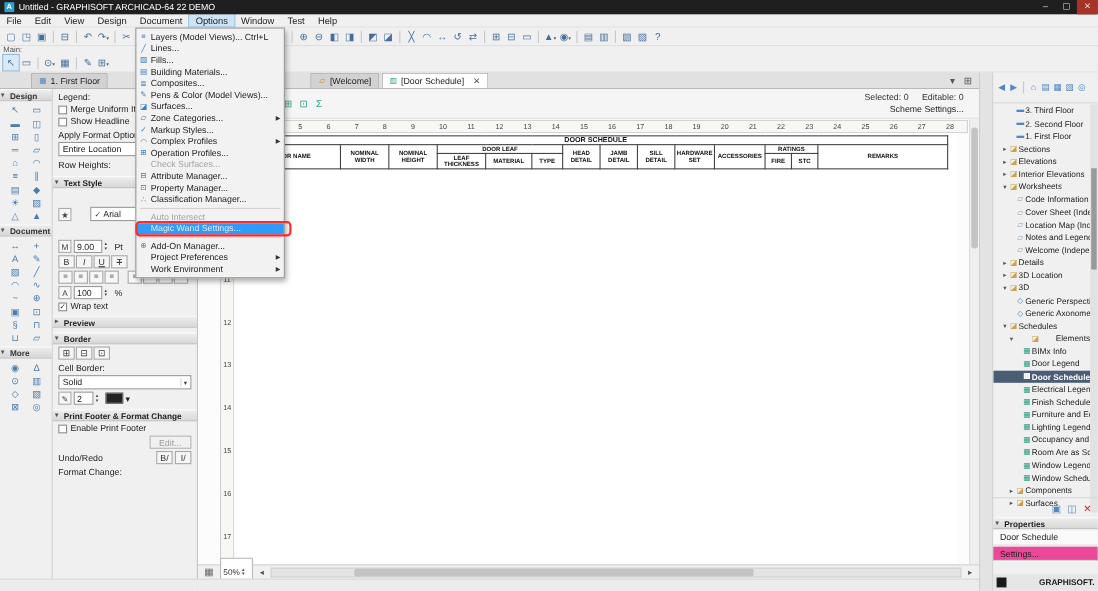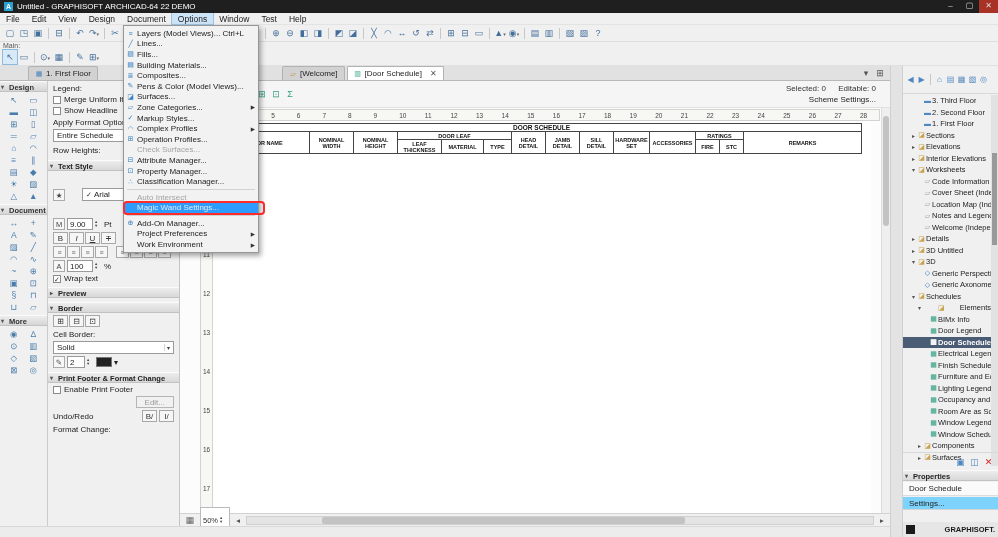--- a/index.html
+++ b/index.html
@@ -119,21 +119,21 @@
   .tree-row.sel .expander{color:#fff;}
   .tree-icon{width:9px;font-size:7px;flex:0 0 auto;text-align:center;}
   .tree-label{overflow:hidden;}
   .nav-scroll{position:absolute;right:0;top:29px;width:7px;height:371px;background:#e2e2e2;}
   .nav-scroll .thumb{position:absolute;left:1px;right:1px;top:58px;height:92px;background:#999;}
   .nav-lower{position:absolute;left:0;bottom:52px;width:95px;height:18px;display:flex;align-items:center;justify-content:flex-end;gap:3px;padding:0 4px;border-top:1px solid #d8d8d8;}
   .nav-lower .tb-icon{min-width:11px;font-size:9px;}
   .props-header{position:absolute;left:0;bottom:41px;width:95px;height:11px;background:linear-gradient(#ededed,#d8d8d8);border-top:1px solid #fafafa;border-bottom:1px solid #c2c2c2;font-size:7.5px;font-weight:bold;line-height:11px;padding-left:10px;}
   .props-header .chev{position:absolute;left:2px;top:0;font-size:6px;color:#555;}
   .props-name{position:absolute;left:0;bottom:26px;width:95px;height:14px;background:#fafafa;border-bottom:1px solid #ddd;line-height:14px;padding-left:6px;font-size:8px;white-space:nowrap;overflow:hidden;}
-  .props-settings{position:absolute;left:0;bottom:12px;width:95px;height:13px;line-height:13px;padding-left:6px;font-size:8px;background:#7dd3fc;border-bottom:1px solid #d5d5d5;}
+  .props-settings{position:absolute;left:0;bottom:12px;width:95px;height:13px;line-height:13px;padding-left:6px;font-size:8px;background:#ec4899;border-bottom:1px solid #d5d5d5;}
   .brand{position:absolute;left:903px;bottom:0;width:95px;height:15px;background:#e6e6e6;display:flex;align-items:center;justify-content:flex-end;padding-right:3px;font-size:7.5px;font-weight:bold;color:#1a1a1a;gap:2px;}
   .brand .brand-icon{width:9px;height:9px;background:#1a1a1a;margin-right:auto;margin-left:3px;}
 
   
   .dropdown{position:absolute;left:123px;top:25px;width:136px;background:#f2f2f2;border:1px solid #979797;box-shadow:2px 3px 5px rgba(0,0,0,.35);z-index:100;padding:2px 0;overflow:visible;}
   .mi{height:10.6px;display:flex;align-items:center;font-size:8px;position:relative;padding-right:12px;}
   .mi .ic{width:13px;text-align:center;font-size:7px;color:#3a7fc1;flex:0 0 auto;}
   .mi .lbl{white-space:nowrap;}
   .mi .sc{margin-left:auto;padding-right:2px;color:#222;}
   .mi .arrow{position:absolute;right:3px;font-size:5.5px;color:#333;}
@@ -315,21 +315,21 @@
   <div class="fp-check">
     <span class="checkbox"></span>
     <span>Merge Uniform Items</span>
   </div>
   <div class="fp-check">
     <span class="checkbox"></span>
     <span>Show Headline</span>
   </div>
   <div class="fp-label">Apply Format Options to:</div>
   <div class="fp-select">
-    <span class="val">Entire Schedule</span>
+    <span class="val">Entire Location</span>
     <span class="dd">▾</span>
   </div>
   <div class="fp-inline">
     <span class="fp-lbl">Row Heights:</span>
     <span class="spacer"></span>
     <span class="mini-btn">M</span>
     <span class="fp-input sm"></span>
     <span class="stepper"></span>
   </div>
 
@@ -623,21 +623,21 @@
         <span class="tree-label">Welcome (Independe</span>
       </div>
       <div class="tree-row" style="padding-left: 7px;">
         <span class="expander">▸</span>
         <span class="tree-icon" style="color: rgb(201, 162, 75);">◪</span>
         <span class="tree-label">Details</span>
       </div>
       <div class="tree-row" style="padding-left: 7px;">
         <span class="expander">▸</span>
         <span class="tree-icon" style="color: rgb(201, 162, 75);">◪</span>
-        <span class="tree-label">3D Untitled</span>
+        <span class="tree-label">3D Location</span>
       </div>
       <div class="tree-row" style="padding-left: 7px;">
         <span class="expander">▾</span>
         <span class="tree-icon" style="color: rgb(201, 162, 75);">◪</span>
         <span class="tree-label">3D</span>
       </div>
       <div class="tree-row" style="padding-left: 13px;">
         <span class="expander"></span>
         <span class="tree-icon" style="color: rgb(79, 135, 192);">◇</span>
         <span class="tree-label">Generic Perspective</span>

